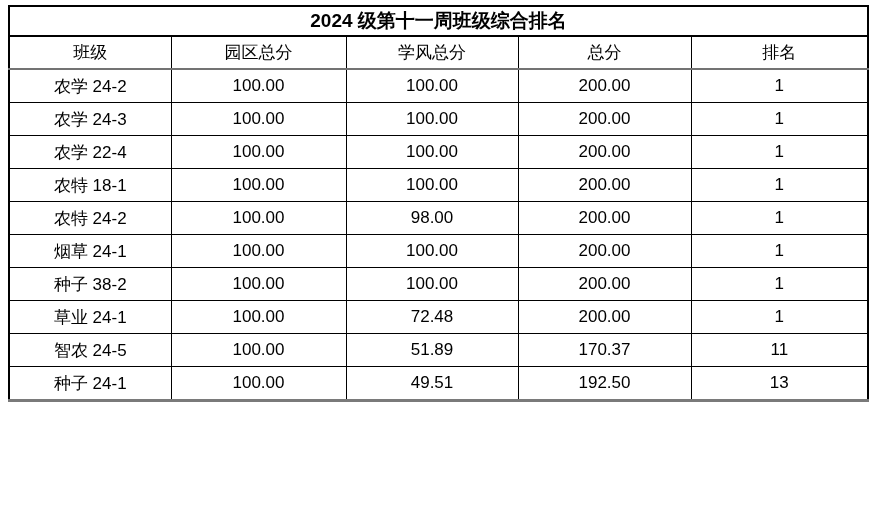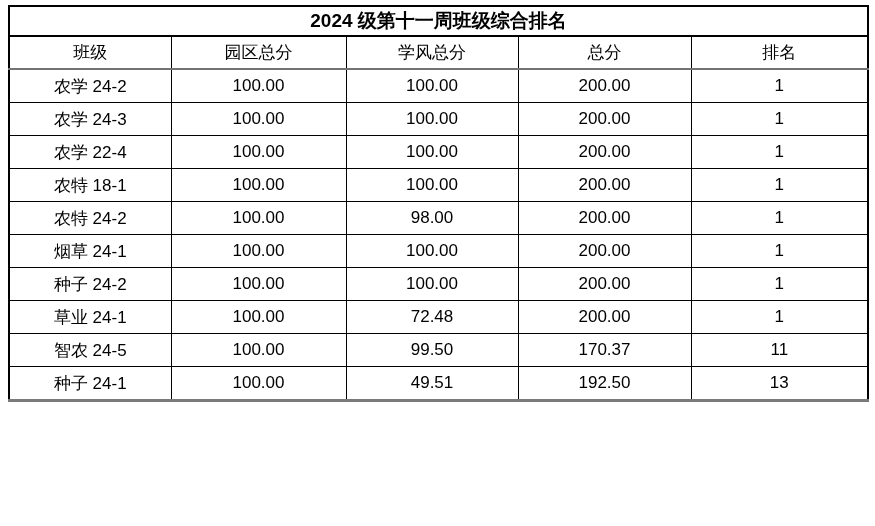--- a/index.html
+++ b/index.html
@@ -114,37 +114,37 @@
         <td>1</td>
       </tr>
       <tr>
         <td>烟草 24-1</td>
         <td>100.00</td>
         <td>100.00</td>
         <td>200.00</td>
         <td>1</td>
       </tr>
       <tr>
-        <td>种子 24-2</td>
+        <td>种子 38-2</td>
         <td>100.00</td>
         <td>100.00</td>
         <td>200.00</td>
         <td>1</td>
       </tr>
       <tr>
         <td>草业 24-1</td>
         <td>100.00</td>
         <td>72.48</td>
         <td>200.00</td>
         <td>1</td>
       </tr>
       <tr>
         <td>智农 24-5</td>
         <td>100.00</td>
-        <td>99.50</td>
+        <td>51.89</td>
         <td>170.37</td>
         <td>11</td>
       </tr>
       <tr>
         <td>种子 24-1</td>
         <td>100.00</td>
         <td>49.51</td>
         <td>192.50</td>
         <td>13</td>
       </tr>

